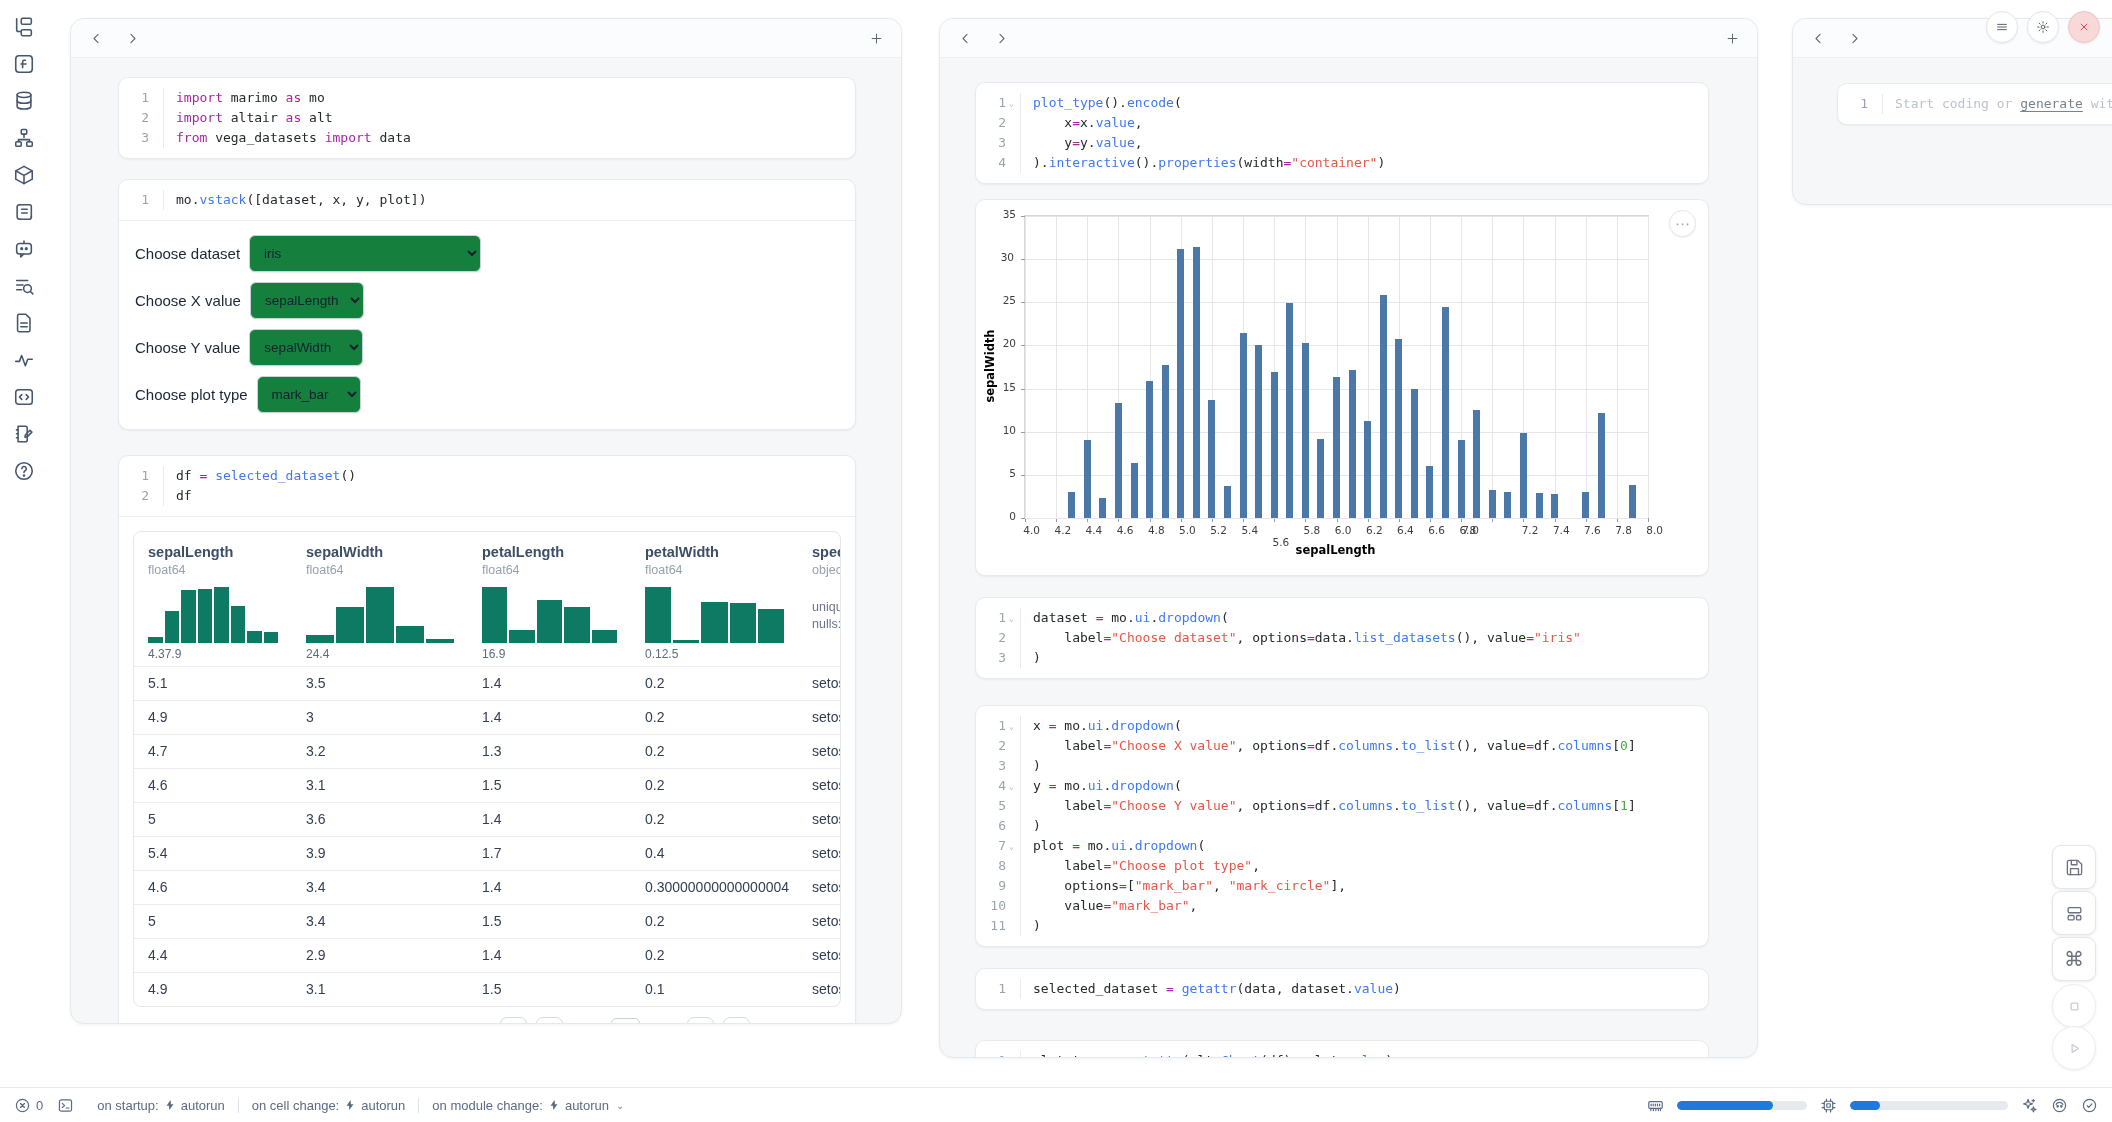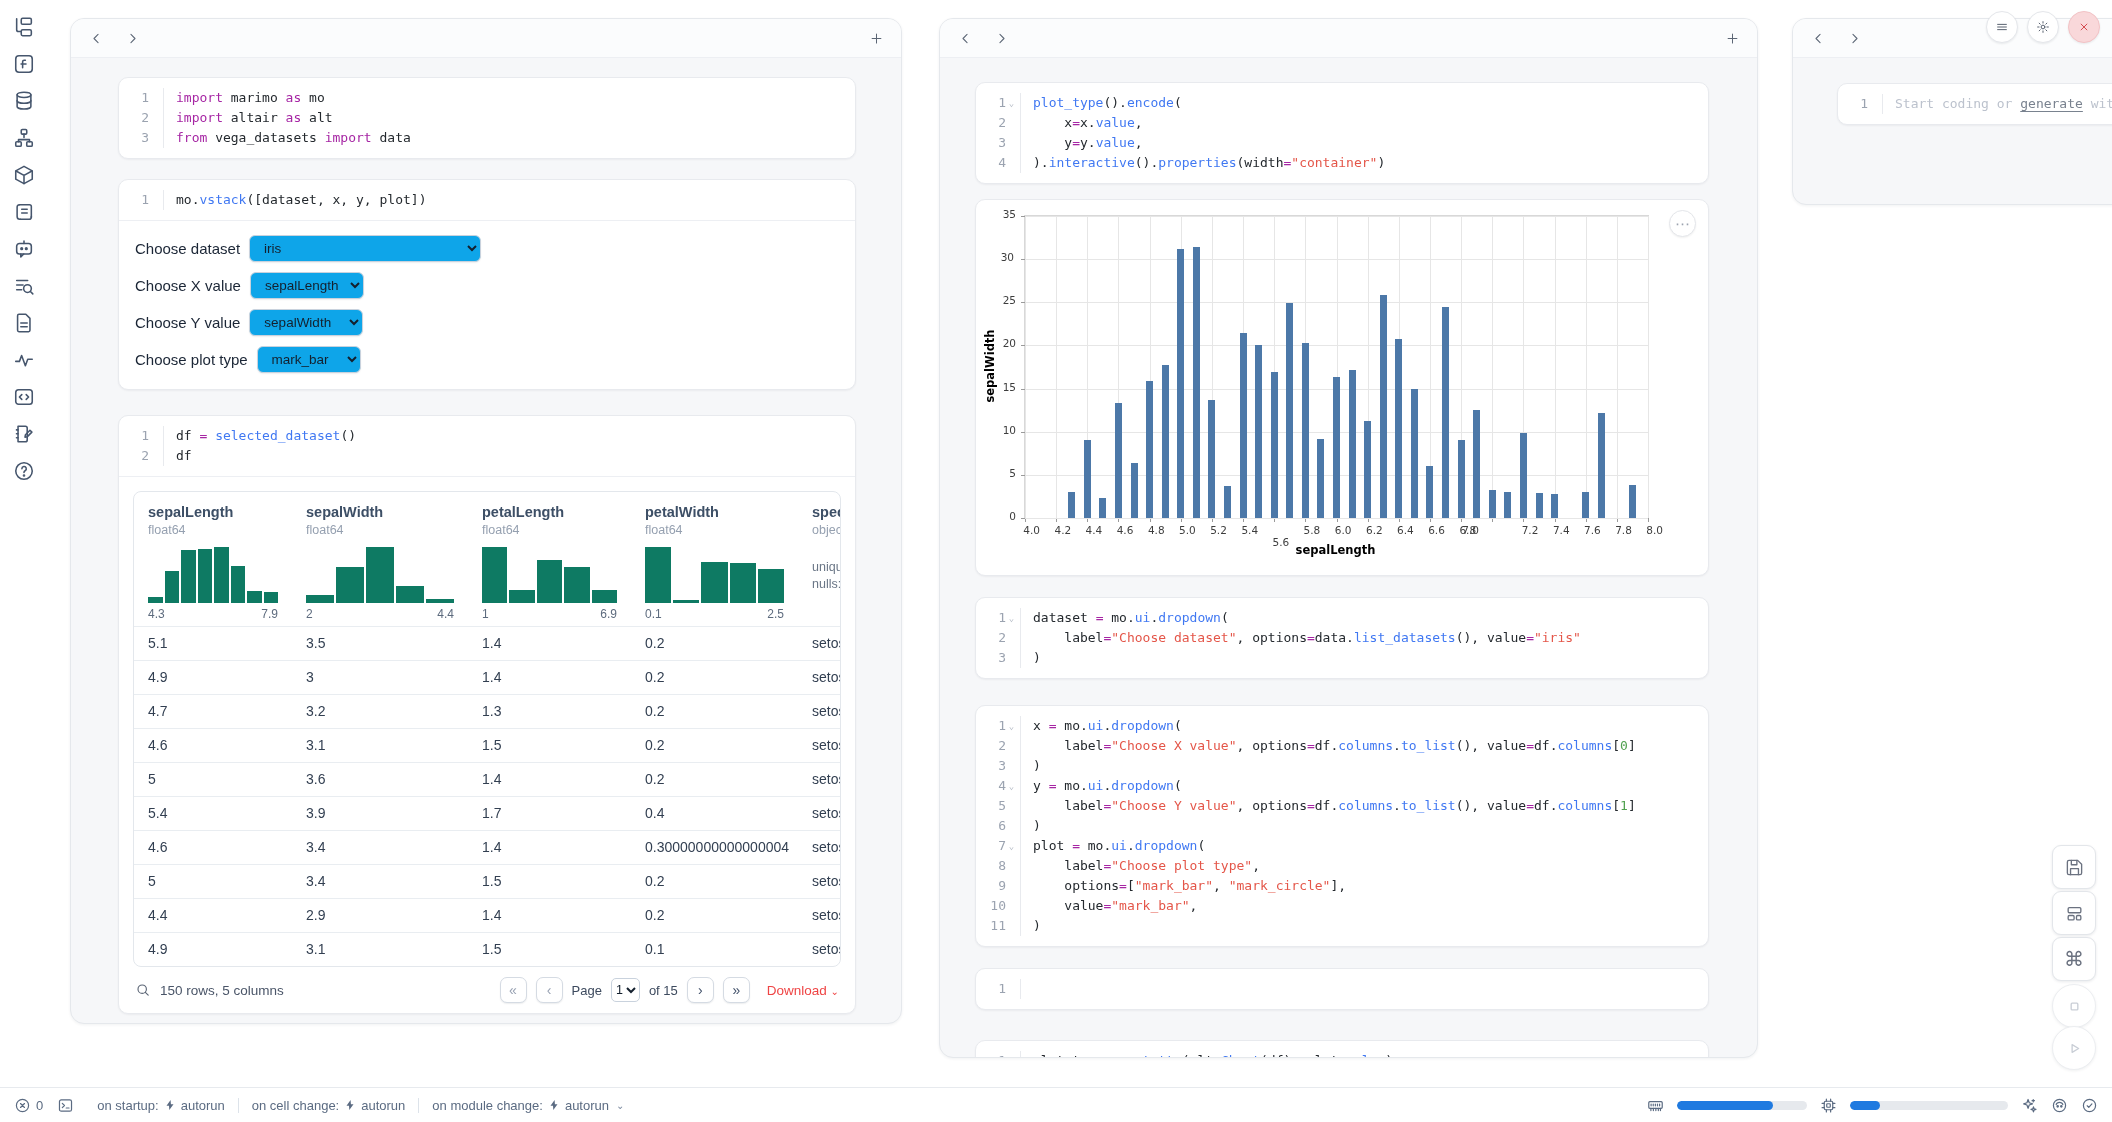--- a/index.html
+++ b/index.html
@@ -36,34 +36,34 @@
   .codelines{padding-left:12px;white-space:pre;flex:1;overflow:hidden;}
   .cl{height:20px;}
   .tk-p{color:#24292e}.tk-k{color:#a626a4}.tk-f{color:#4078f2}.tk-s{color:#e45649}
   .tk-n{color:#50a14f}.tk-o{color:#a626a4}
   .tk-ph{color:#bcc2cd}.tk-phu{color:#79828f;text-decoration:underline;text-underline-offset:3px;}
   .divider{height:1px;background:#edeff3;}
 
   
   #controls-mount{padding:14px 16px 16px 16px;display:flex;flex-direction:column;gap:10px;}
   .ctl-row{display:flex;align-items:center;gap:9px;font-size:15px;color:#1b2636;}
-  .ctl-row select{height:27px;border:1px solid #c9d2dd;border-radius:6px;background:#0ea5e9;
+  .ctl-row select{height:37px;border:1px solid #c9d2dd;border-radius:6px;background:#15803d;
        font:13.5px "Liberation Sans",sans-serif;color:#14202e;padding:0 4px 0 10px;
        box-shadow:0 1px 1.5px rgba(16,24,40,.07);}
 
   
   #table-mount{padding:14px 14px 0 14px;}
   .df-table{border:1px solid #e3e7ec;border-radius:8px;background:#fff;overflow:hidden;}
   .dfgrid{display:grid;grid-template-columns:158px 176px 163px 167px 1fr;}
   .th{padding:12px 14px 5px 14px;overflow:hidden;}
   .th-name{font-size:14.5px;font-weight:700;color:#3d4f66;white-space:nowrap;}
   .th-type{font-size:12.5px;color:#95a0b0;margin-top:3px;white-space:nowrap;}
   .hist{height:56px;margin-top:10px;display:flex;align-items:flex-end;gap:2px;}
   .hbar{flex:1;background:#0e7a63;}
-  .hmm{display:flex;justify-content:space-between;font-size:12px;color:#5d6b7e;margin-top:4px;}
+  .hmm{display:flex;font-size:12px;color:#5d6b7e;margin-top:4px;}
   .colstats{font-size:12.5px;color:#6a7686;margin-top:22px;line-height:17px;white-space:nowrap;}
   .dfrow{border-top:1px solid #e9edf1;}
   .td{height:33px;line-height:33px;padding-left:14px;font-size:14px;color:#323f51;
       overflow:hidden;white-space:nowrap;}
   .df-footer{height:46px;display:flex;align-items:center;gap:9px;padding:0 2px;
              font-size:13.5px;color:#4a5568;}
   .df-footer .sp{flex:1;}
   .s16{width:16px;height:16px;color:#5a6474;}
   .pgbtn{width:27px;height:26px;border:1px solid #d5dbe3;border-radius:7px;background:#fff;
          box-shadow:0 1px 1.5px rgba(16,24,40,.08);color:#42516a;font-size:14px;line-height:1;
@@ -707,20 +707,21 @@
       </div>
       <div class="cell" style="margin-top:21px;">
         <div>
             <div class="code">
               <div class="gutter">
                 <div class="gl">
                   <span class="ln">1</span>
                   <span class="fold"></span>
                 </div>
               </div>
+              <div class="codelines"><div class="cl"><span class="tk-p">selected_dataset </span><span class="tk-o">=</span><span class="tk-p"> </span><span class="tk-f">getattr</span><span class="tk-p">(data, dataset.</span><span class="tk-f">value</span><span class="tk-p">)</span></div></div>
             </div>
           </div>
       </div>
       <div class="cell" style="margin-top:30px;">
         <div>
             <div class="code">
               <div class="gutter">
                 <div class="gl">
                   <span class="ln">1</span>
                   <span class="fold"></span>

